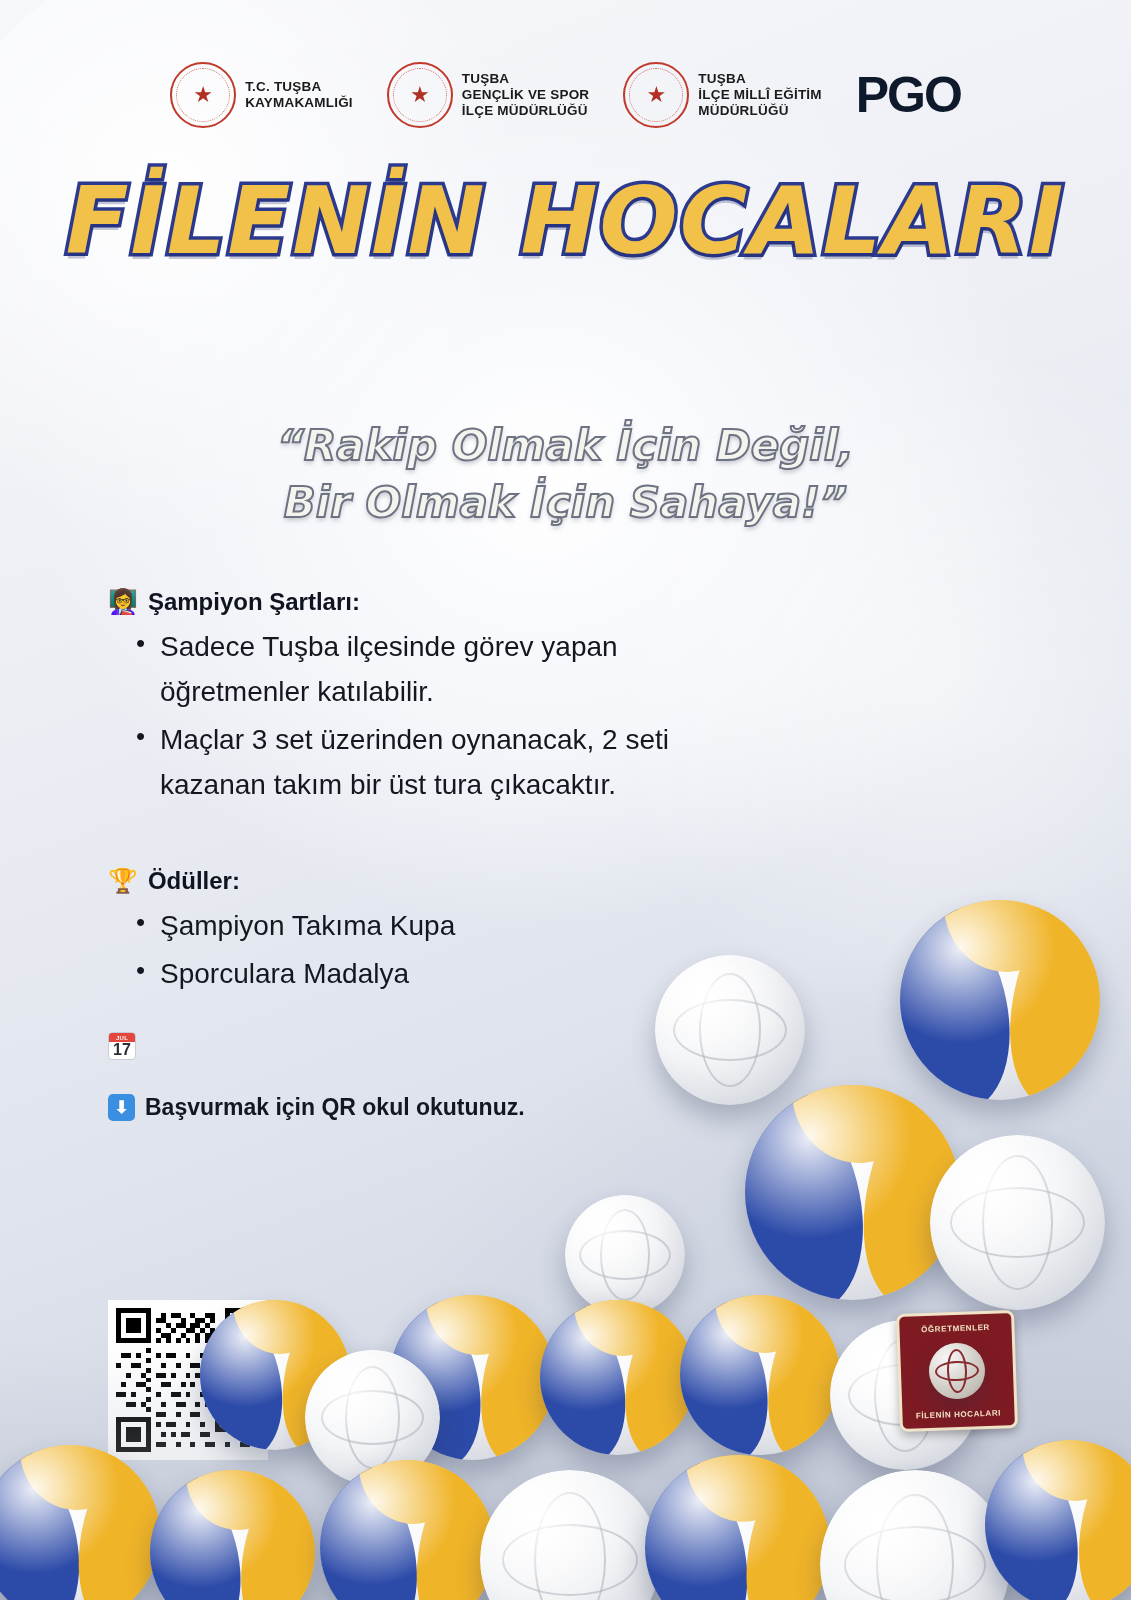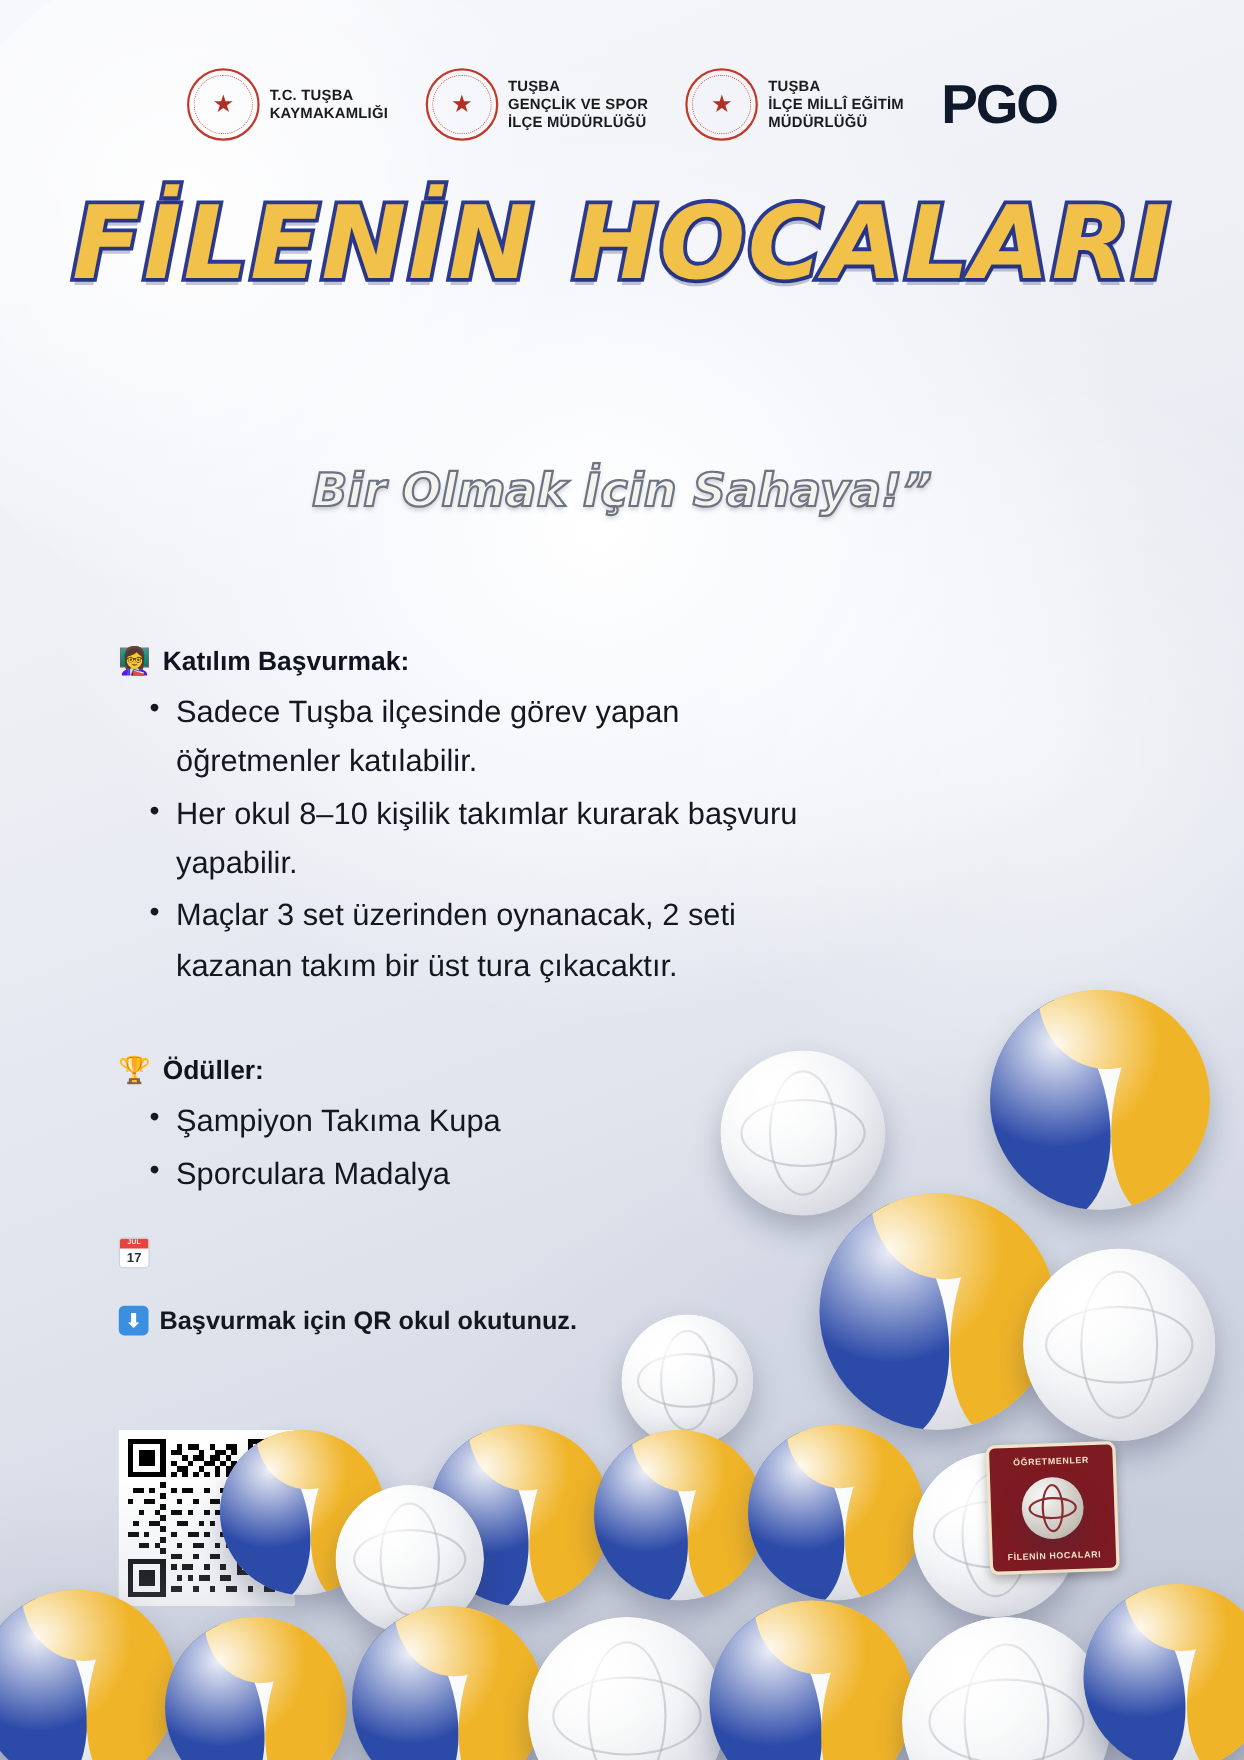--- a/index.html
+++ b/index.html
@@ -110,21 +110,21 @@
     display:flex;align-items:center;gap:10px;
     font-size:23px;font-weight:bold;color:#14171f;
   }
   .cal-icon{
     width:26px;height:26px;border-radius:4px;background:#fff;
     border:1px solid #c7ccd6;display:flex;flex-direction:column;align-items:center;
     overflow:hidden;flex:0 0 auto;
   }
   .cal-icon .top{width:100%;height:9px;background:#e4453c;color:#fff;font-size:6px;
     display:flex;align-items:center;justify-content:center;font-weight:bold;letter-spacing:.3px;}
-  .cal-icon .day{font-size:12px;font-weight:bold;color:#2b2f3a;line-height:16px;}
+  .cal-icon .day{font-size:16px;font-weight:bold;color:#2b2f3a;line-height:16px;}
   .dl-icon{
     width:27px;height:27px;border-radius:5px;background:#3b8fe0;
     display:flex;align-items:center;justify-content:center;color:#fff;font-size:17px;flex:0 0 auto;
   }
 
   
   .qr{
     position:absolute;left:108px;top:1300px;width:160px;height:160px;background:#fff;
     padding:8px;box-sizing:border-box;
   }
@@ -221,32 +221,32 @@
     <div class="pgo">
       <span>PGO</span>
     </div>
   </div>
 
   <div class="title-wrap">
     <div class="title">FİLENİN HOCALARI</div>
   </div>
 
   <div class="slogan">
+    <div>“Rakip Olmak İçin Değil,</div>
     <div>Bir Olmak İçin Sahaya!”</div>
   </div>
 
   <div class="content">
 
     <div class="sec-head">
       <span class="emoji">👩‍🏫</span>
-      <span>Katılım Başvurmak:</span>
+      <span>Şampiyon Şartları:</span>
     </div>
     <ul class="bullets">
       <li>Sadece Tuşba ilçesinde görev yapan öğretmenler katılabilir.</li>
-      <li>Her okul 8–10 kişilik takımlar kurarak başvuru yapabilir.</li>
       <li>Maçlar 3 set üzerinden oynanacak, 2 seti kazanan takım bir üst tura çıkacaktır.</li>
     </ul>
 
     <div class="gap-lg"></div>
 
     <div class="sec-head">
       <span class="emoji">🏆</span>
       <span>Ödüller:</span>
     </div>
     <ul class="bullets">

